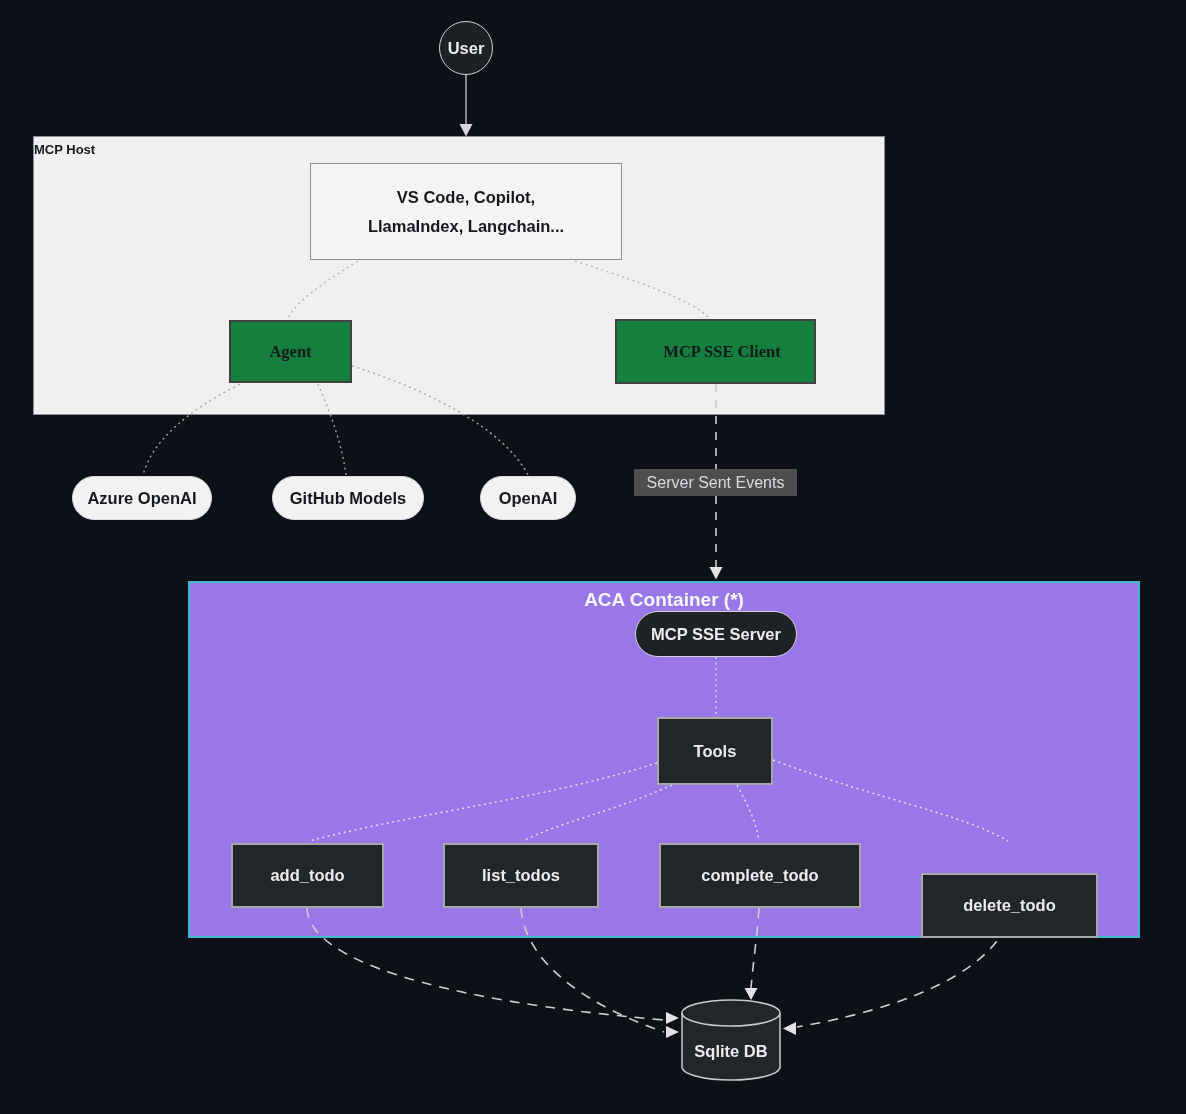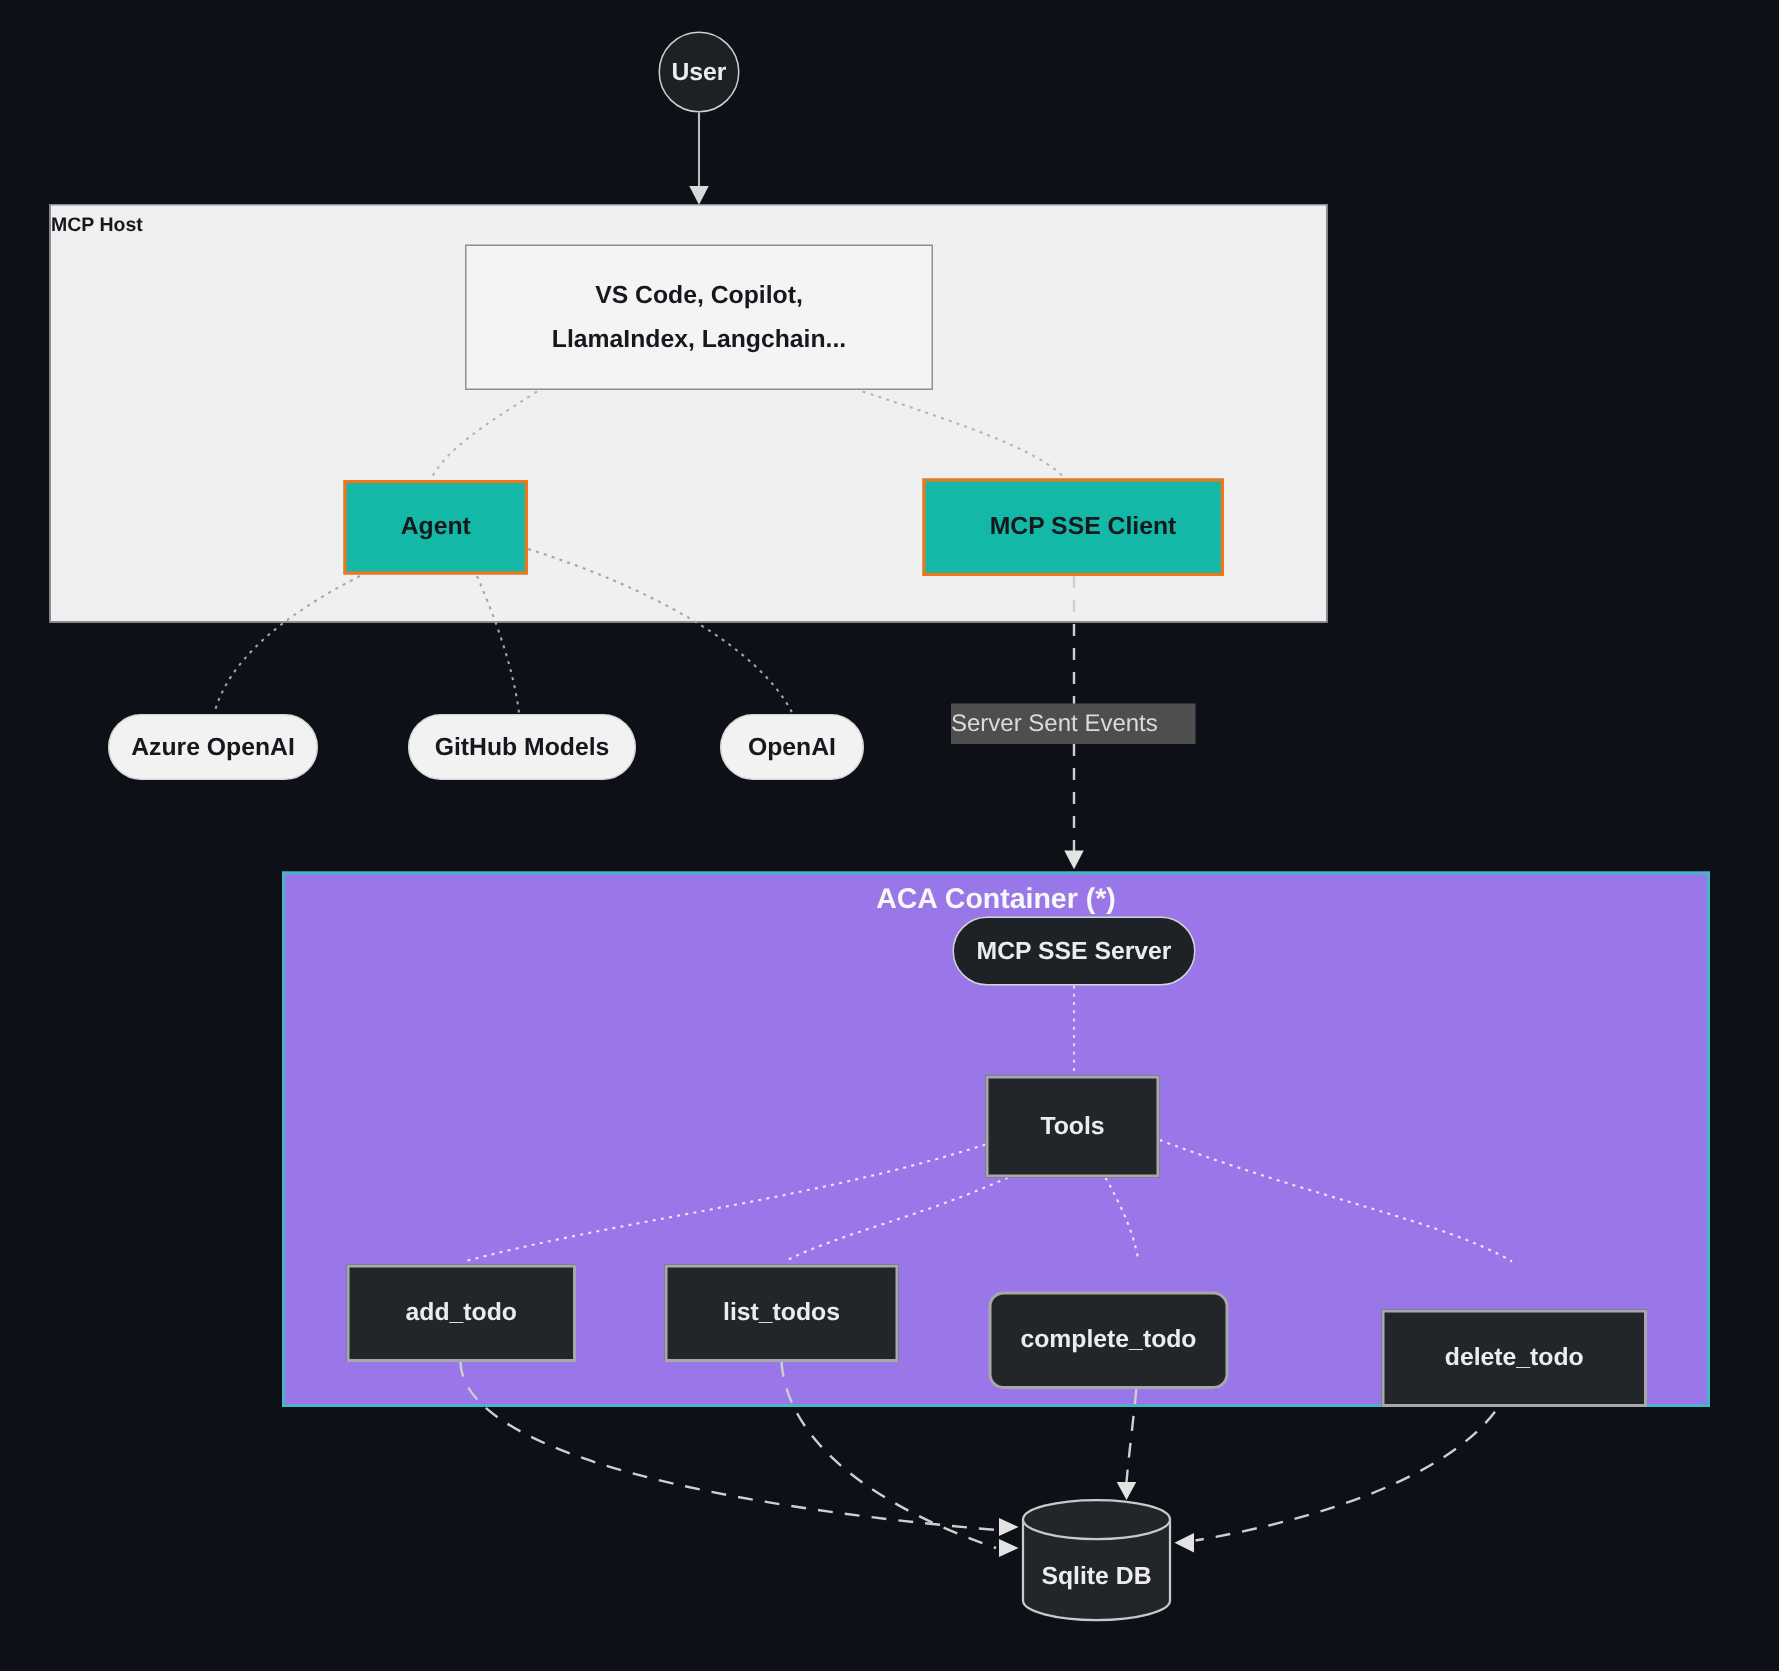--- a/index.html
+++ b/index.html
@@ -27,45 +27,45 @@
   }
   .aca-title{
     position:absolute;top:6px;left:0;width:100%;text-align:center;
     color:#f7f7f7;font-size:19px;font-weight:700;
   }
   
   .node{
     display:flex;align-items:center;justify-content:center;text-align:center;
     font-size:16.5px;font-weight:600;z-index:3;
   }
-  .light-rect{background:#14b8a6;border:2px solid #f97316;color:#15181d;}
+  .light-rect{background:#15803d;border:2px solid #404040;color:#15181d;font-family:Liberation Serif, serif;}
   .thin-rect{background:#f4f4f4;border:1px solid #8f8f8f;color:#15181d;}
   .pill{background:#f2f2f2;border:1.5px solid #d9d9d9;border-radius:23px;color:#15181d;}
   .dark-rect{background:#22262a;border:2px solid #a8a8a8;color:#ececec;}
   .dark-pill{background:#1e2226;border:1.5px solid #d4d4d4;border-radius:23px;color:#ececec;}
   .user-circle{
     left:439px;top:21px;width:54px;height:54px;border-radius:50%;
     background:#1d2126;border:1.5px solid #cfcfcf;color:#ececec;
   }
   .vscode-box{left:310px;top:163px;width:312px;height:97px;flex-direction:column;line-height:29px;}
   .agent-box{left:229px;top:320px;width:123px;height:63px;}
   .sse-client-box{left:615px;top:319px;width:201px;height:65px;padding-left:13px;}
   .pill-azure{left:72px;top:476px;width:140px;height:44px;}
   .pill-github{left:272px;top:476px;width:152px;height:44px;}
   .pill-openai{left:480px;top:476px;width:96px;height:44px;}
   .edge-label{
     left:634px;top:469px;width:163px;height:27px;
     background:#4e4e4e;color:#d9d9e0;font-weight:400;font-size:16px;
-    display:flex;align-items:center;z-index:3;
+    display:flex;align-items:center;justify-content:center;z-index:3;
   }
   .sse-server{left:635px;top:611px;width:162px;height:46px;}
   .tools-box{left:657px;top:717px;width:116px;height:68px;}
   .todo-add{left:231px;top:843px;width:153px;height:65px;}
   .todo-list{left:443px;top:843px;width:156px;height:65px;}
-  .todo-complete{left:659px;top:861px;width:160px;height:65px;border-radius:10px;}
+  .todo-complete{left:659px;top:843px;width:202px;height:65px;}
   .todo-delete{left:921px;top:843px;width:177px;height:65px;margin-top:30px;}
   .db-label{
     left:682px;top:1036px;width:98px;height:30px;
     color:#ececec;font-size:16.5px;font-weight:600;
     display:flex;align-items:center;justify-content:center;z-index:3;
   }
 </style>
 </head>
 <body>
 

